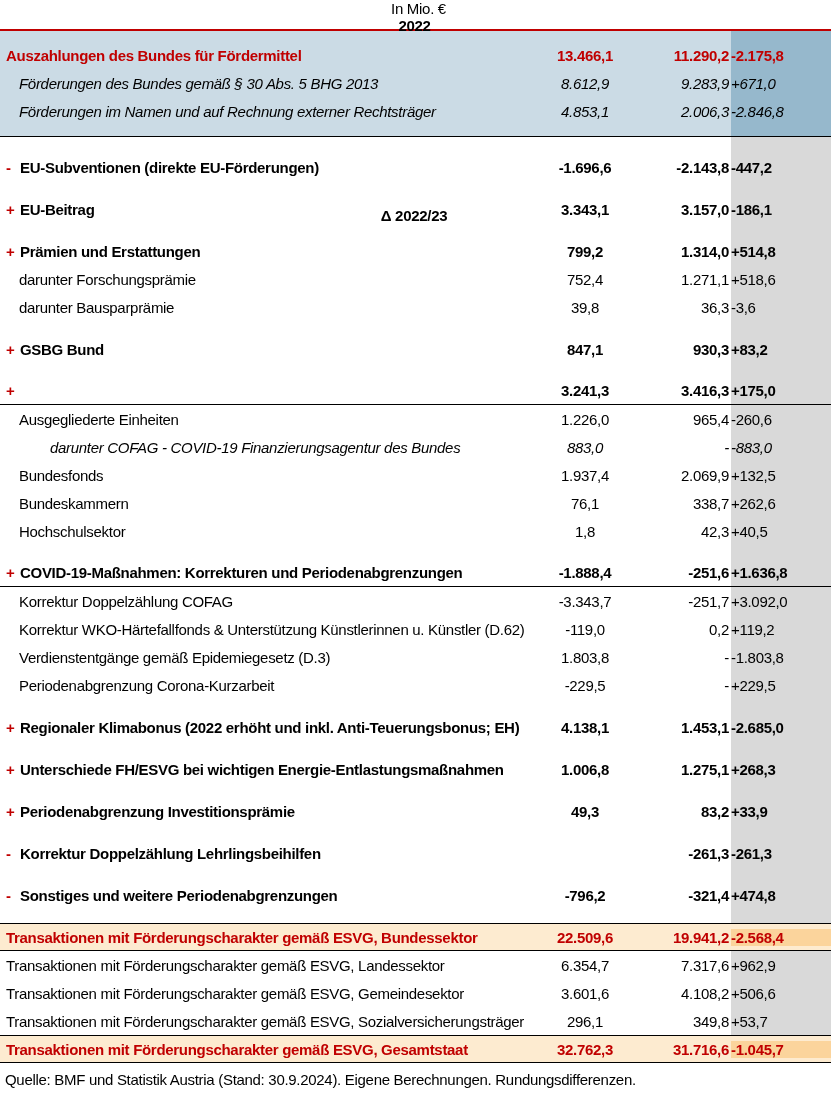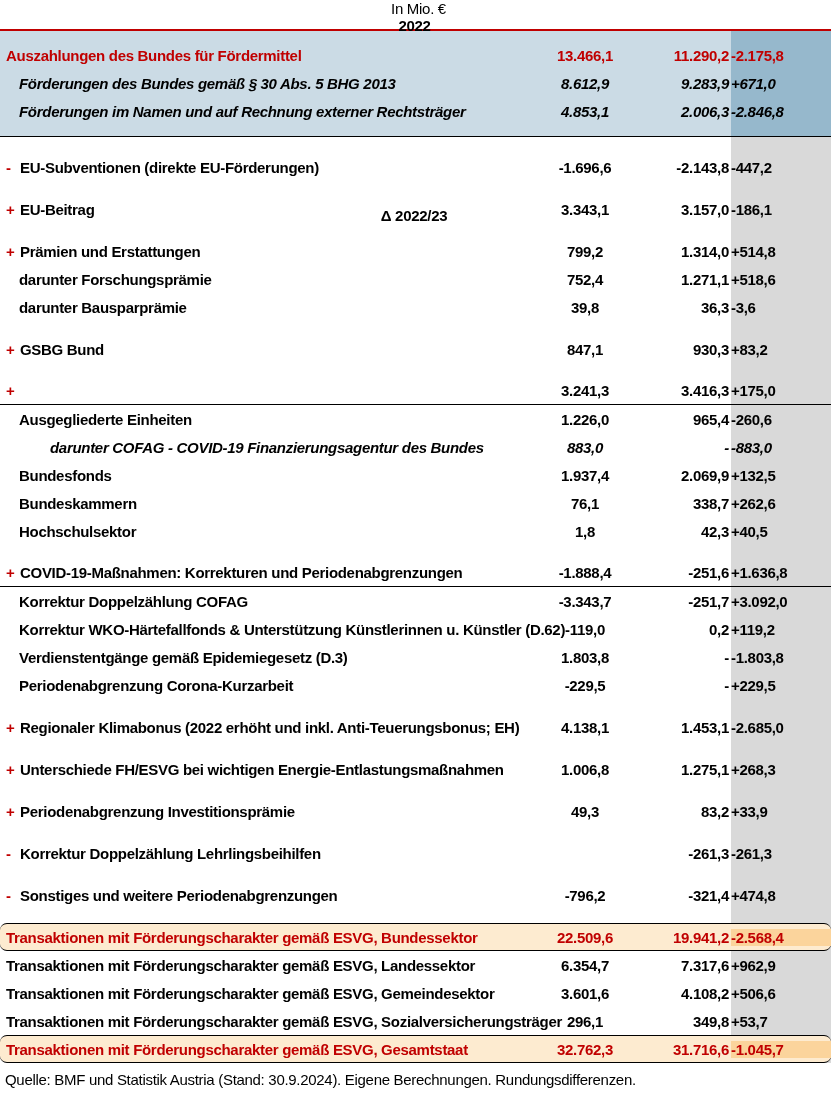--- a/index.html
+++ b/index.html
@@ -49,31 +49,31 @@
     background:var(--blue-delta);z-index:0;
   }
 
   
   #body-section{position:relative;}
   #body-section::before{
     content:"";position:absolute;top:0;right:0;bottom:0;width:100px;
     background:var(--gray-delta);z-index:0;
   }
 
-  .row{height:28px;position:relative;z-index:1;font-weight:bold;}
+  .row{height:28px;position:relative;z-index:1;}
   .spacer{height:14px;position:relative;z-index:1;}
   #body-rows .spacer:first-child{height:16px;}
 
   .row.bold{font-weight:bold;}
   .row.italic{font-style:italic;}
   .row.red{color:var(--red);}
   .row.ind1 .c-label{padding-left:19px;}
   .row.ind2 .c-label{padding-left:50px;}
   .row.la{border-bottom:1px solid var(--line);}
-  .row.lb{border-top:1px solid var(--line);border-radius:7px;}
+  .row.lb{border-top:1px solid var(--line);}
   .row.peach{background:var(--peach);}
   .row.peach .c-delta{background:var(--peach-delta);}
 
   .sign{
     flex:0 0 14px;color:var(--red);font-weight:bold;font-style:normal;
     display:inline-block;
   }
 
   
   #footer{

